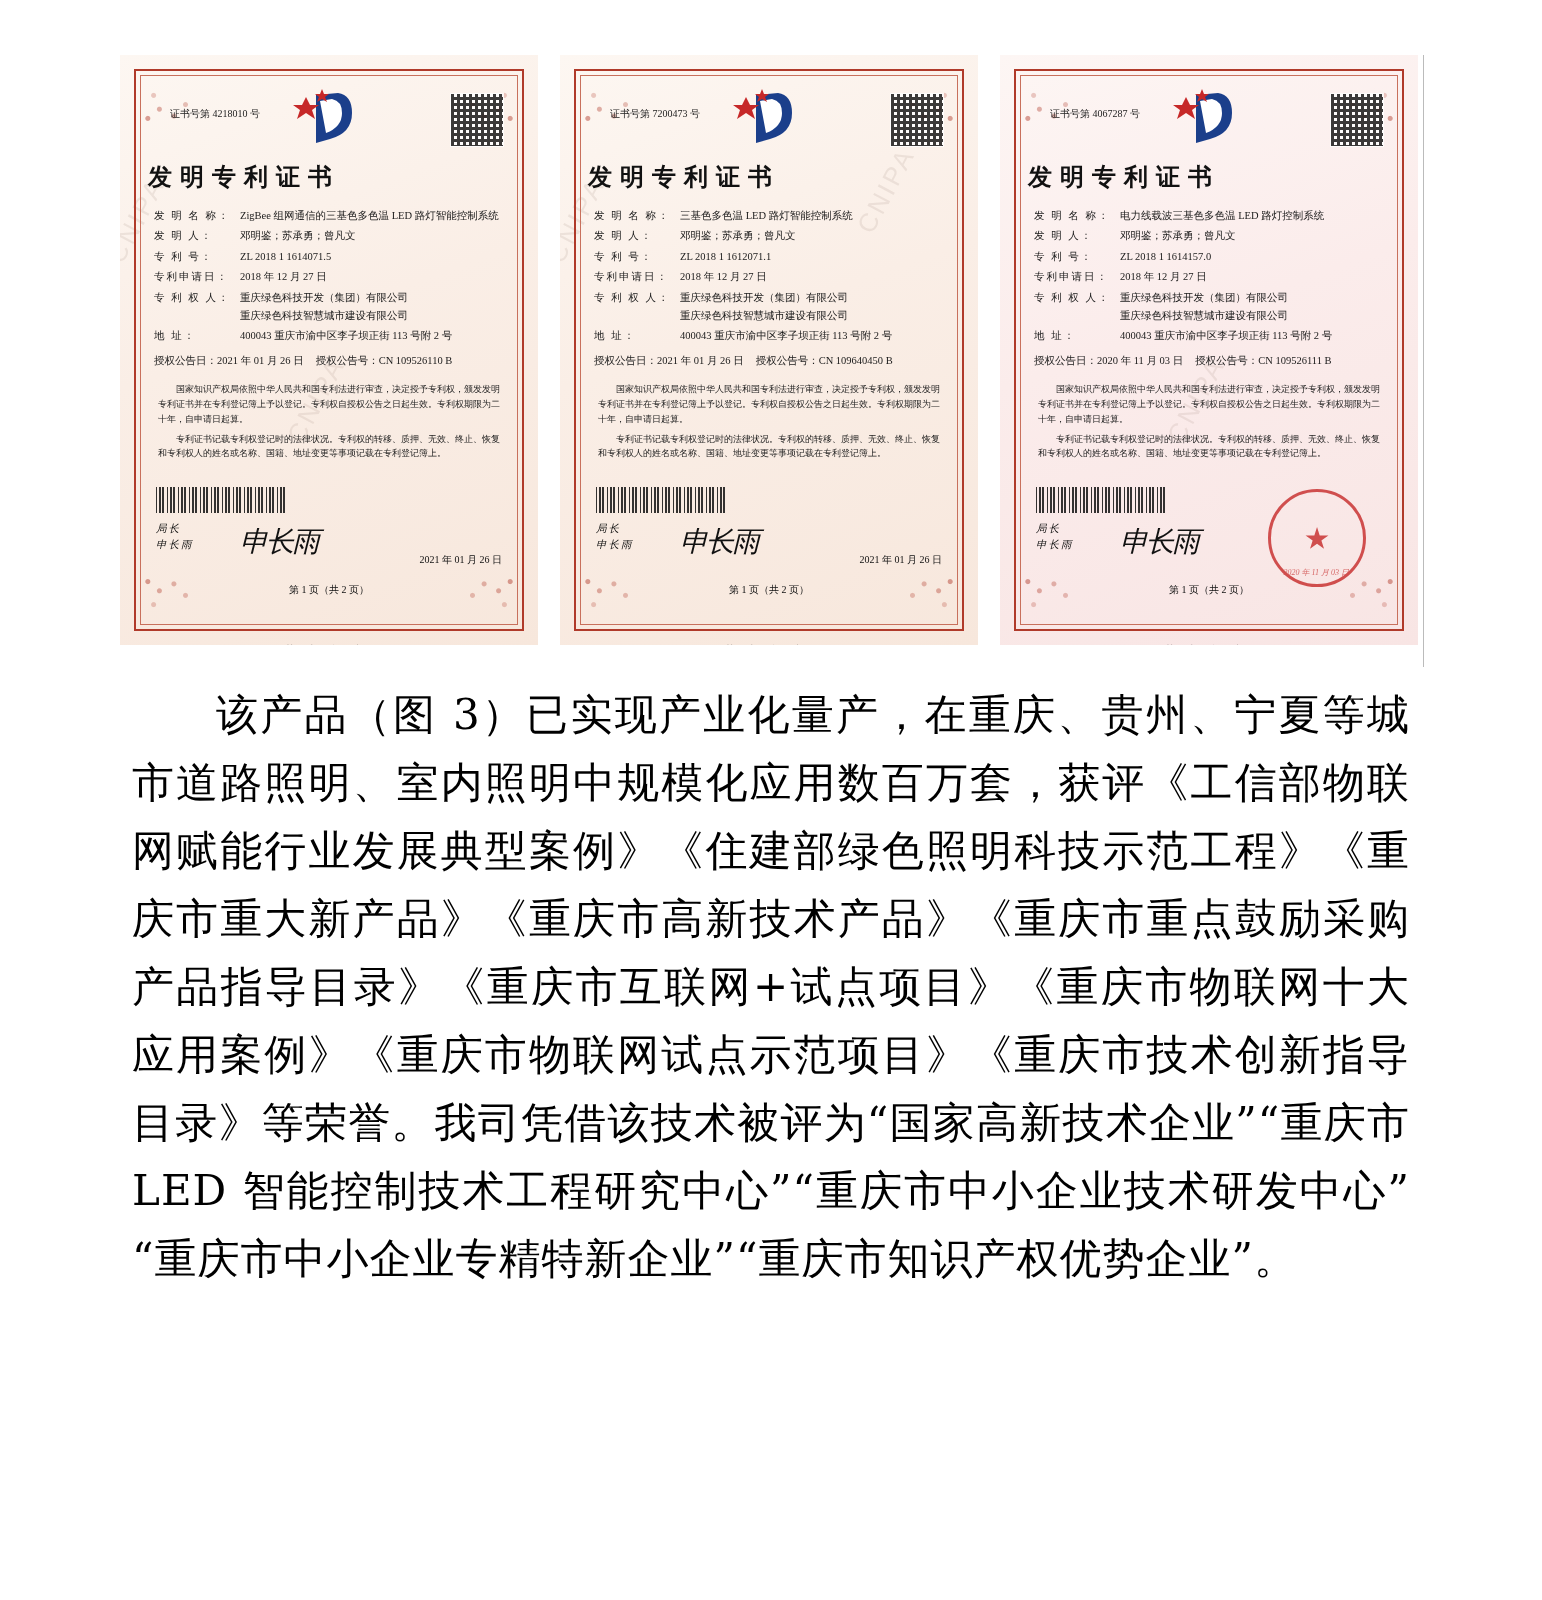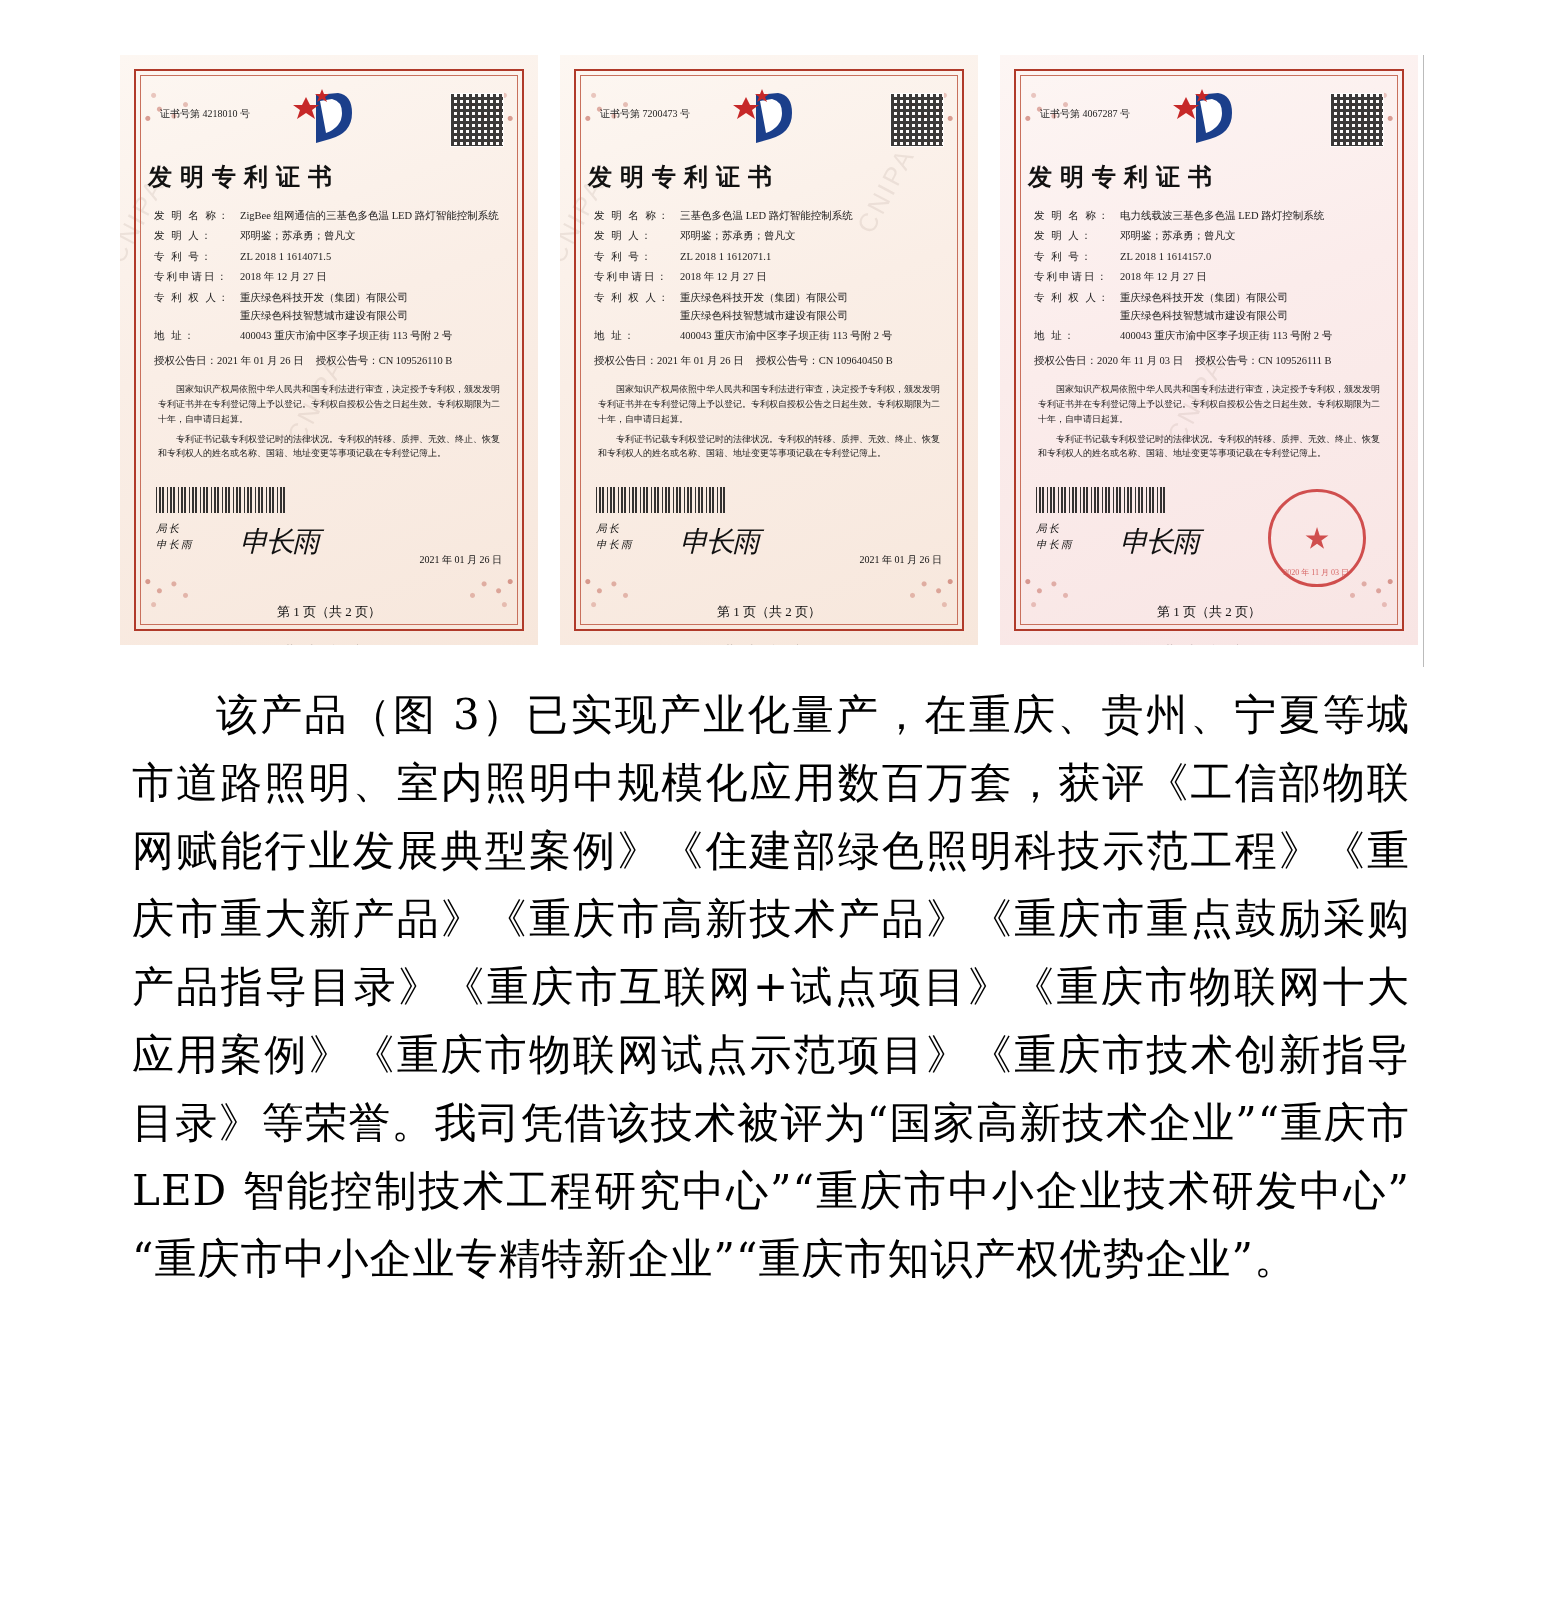--- a/index.html
+++ b/index.html
@@ -85,21 +85,21 @@
   .corner.tr { right: 6px; top: 6px; transform: scaleX(-1); }
   .corner.bl { left: 6px; bottom: 6px; transform: scaleY(-1); }
   .corner.br { right: 6px; bottom: 6px; transform: scale(-1,-1); }
 
   .cert-top {
     position: relative;
     height: 78px;
   }
   .cert-no {
     position: absolute;
-    left: 12px; top: 26px;
+    left: 22px; top: 26px;
     font-size: 10px;
     color: #222;
     font-family: "Liberation Serif", serif;
   }
   .qr {
     position: absolute;
     right: 6px; top: 12px;
     width: 52px; height: 52px;
     background-color: #fff;
     background-image:
@@ -205,25 +205,26 @@
     transform: translate(-50%,-50%);
     font-size: 26px;
     color: #c62828;
   }
   .sealdate {
     position: absolute;
     right: 14px; bottom: 6px;
     font-size: 8px;
     color: #c62828;
     opacity: .85;
+    font-style: italic;
   }
   .pagenum {
     text-align: center;
-    font-size: 13px;
-    margin-top: 20px;
+    font-size: 10px;
+    margin-top: 0;
   }
   .footnote {
     text-align: center;
     font-size: 10px;
     margin-top: 12px;
     letter-spacing: 1px;
     color: #222;
   }
   .rule-right {
     position: absolute;

